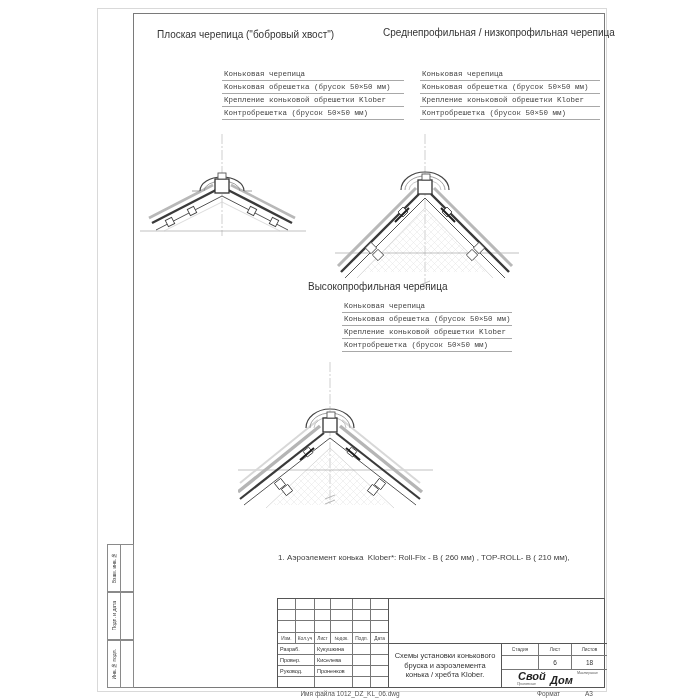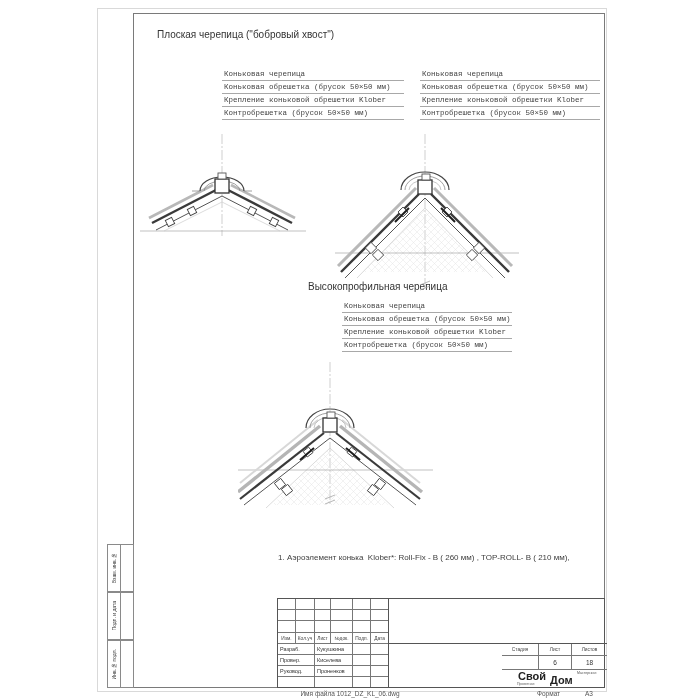--- a/index.html
+++ b/index.html
@@ -21,38 +21,39 @@
   .hdr{font-size:4.8px;color:#444;}
   .tb-right{position:absolute;left:110px;top:0;width:218px;height:88px;border-left:1px solid #555;}
   .tb-num{position:absolute;left:0;top:0;width:218px;height:27px;border-bottom:1px solid #555;
           display:flex;align-items:center;justify-content:center;font-size:13px;letter-spacing:1px;color:#222;}
   .tb-band{position:absolute;left:0;top:27px;width:218px;height:18px;border-bottom:1px solid #555;}
   .tb-title{position:absolute;left:0;top:45px;width:113px;height:43px;border-right:1px solid #555;
             display:flex;flex-direction:column;align-items:center;justify-content:center;
             font-size:7.5px;line-height:9.5px;text-align:center;color:#333;}
   .srl{position:absolute;left:113px;top:45px;width:105px;height:43px;}
   .srl .cell{position:absolute;}
-  .logo{position:absolute;left:0;top:26px;width:105px;height:17px;color:#222;}
+  .logo{position:absolute;left:0;top:26px;width:105px;height:17px;font-style:italic;color:#222;}
   .logo .big{position:absolute;font-weight:bold;font-size:11px;}
   .logo .tiny{position:absolute;font-size:3.5px;color:#555;}
   .vtext{writing-mode:vertical-rl;transform:rotate(180deg);font-size:5px;color:#333;
          display:flex;align-items:center;justify-content:center;}
   .sidebox{border:1px solid #8a8a8a;box-sizing:border-box;display:flex;}
   .sidebox .lab{width:12px;border-right:1px solid #8a8a8a;display:flex;align-items:center;justify-content:center;}
   .foot{font-size:6.5px;color:#555;white-space:nowrap;}
 </style>
 </head>
 <body>
 
 <div id="canvas">
 
   <div class="abs sheet"></div>
   <div class="abs frame"></div>
 
   <div class="abs sec-title" style="left:157px;top:29px">Плоская черепица ("бобровый хвост")</div>
+  <div class="abs sec-title" style="left:383px;top:27px">Среднепрофильная  / низкопрофильная  черепица</div>
   <div class="abs sec-title" style="left:308px;top:281px">Высокопрофильная черепица</div>
 
   <div class="abs lbl-list" style="left:222px;top:68px;width:182px">
     <div class="lbl">Коньковая черепица</div>
     <div class="lbl">Коньковая обрешетка (брусок 50×50 мм)</div>
     <div class="lbl">Крепление коньковой обрешетки Klober</div>
     <div class="lbl">Контробрешетка (брусок 50×50 мм)</div>
   </div>
   <div class="abs lbl-list" style="left:420px;top:68px;width:180px">
     <div class="lbl">Коньковая черепица</div>
@@ -225,20 +226,25 @@
     </div>
     <div class="row" style="top:78px;height:10px">
       <div class="cell" style="width:37px;border-bottom:none"></div>
         <div class="cell" style="width:38px;border-bottom:none"></div>
       <div class="cell" style="width:18px;border-bottom:none"></div>
         <div class="cell" style="width:17px;border-right:none;border-bottom:none"></div>
     </div>
 
     <div class="tb-right">
       <div class="tb-band"></div>
+      <div class="tb-title">
+        <div>Схемы установки конькового</div>
+        <div>бруска и аэроэлемента</div>
+        <div>конька / хребта Klober.</div>
+      </div>
       <div class="srl">
         <div class="cell hdr" style="left:0;top:0;width:37px;height:12px">Стадия</div>
         <div class="cell hdr" style="left:37px;top:0;width:33px;height:12px">Лист</div>
         <div class="cell hdr" style="left:70px;top:0;width:35px;height:12px;border-right:none">Листов</div>
         <div class="cell" style="left:0;top:12px;width:37px;height:14px;font-size:6.5px"></div>
         <div class="cell" style="left:37px;top:12px;width:33px;height:14px;font-size:6.5px">6</div>
         <div class="cell" style="left:70px;top:12px;width:35px;height:14px;font-size:6.5px;border-right:none">18</div>
         <div class="logo">
           <span class="big" style="left:16px;top:0">Свой</span>
           <span class="big" style="left:48px;top:4px">Дом</span>

